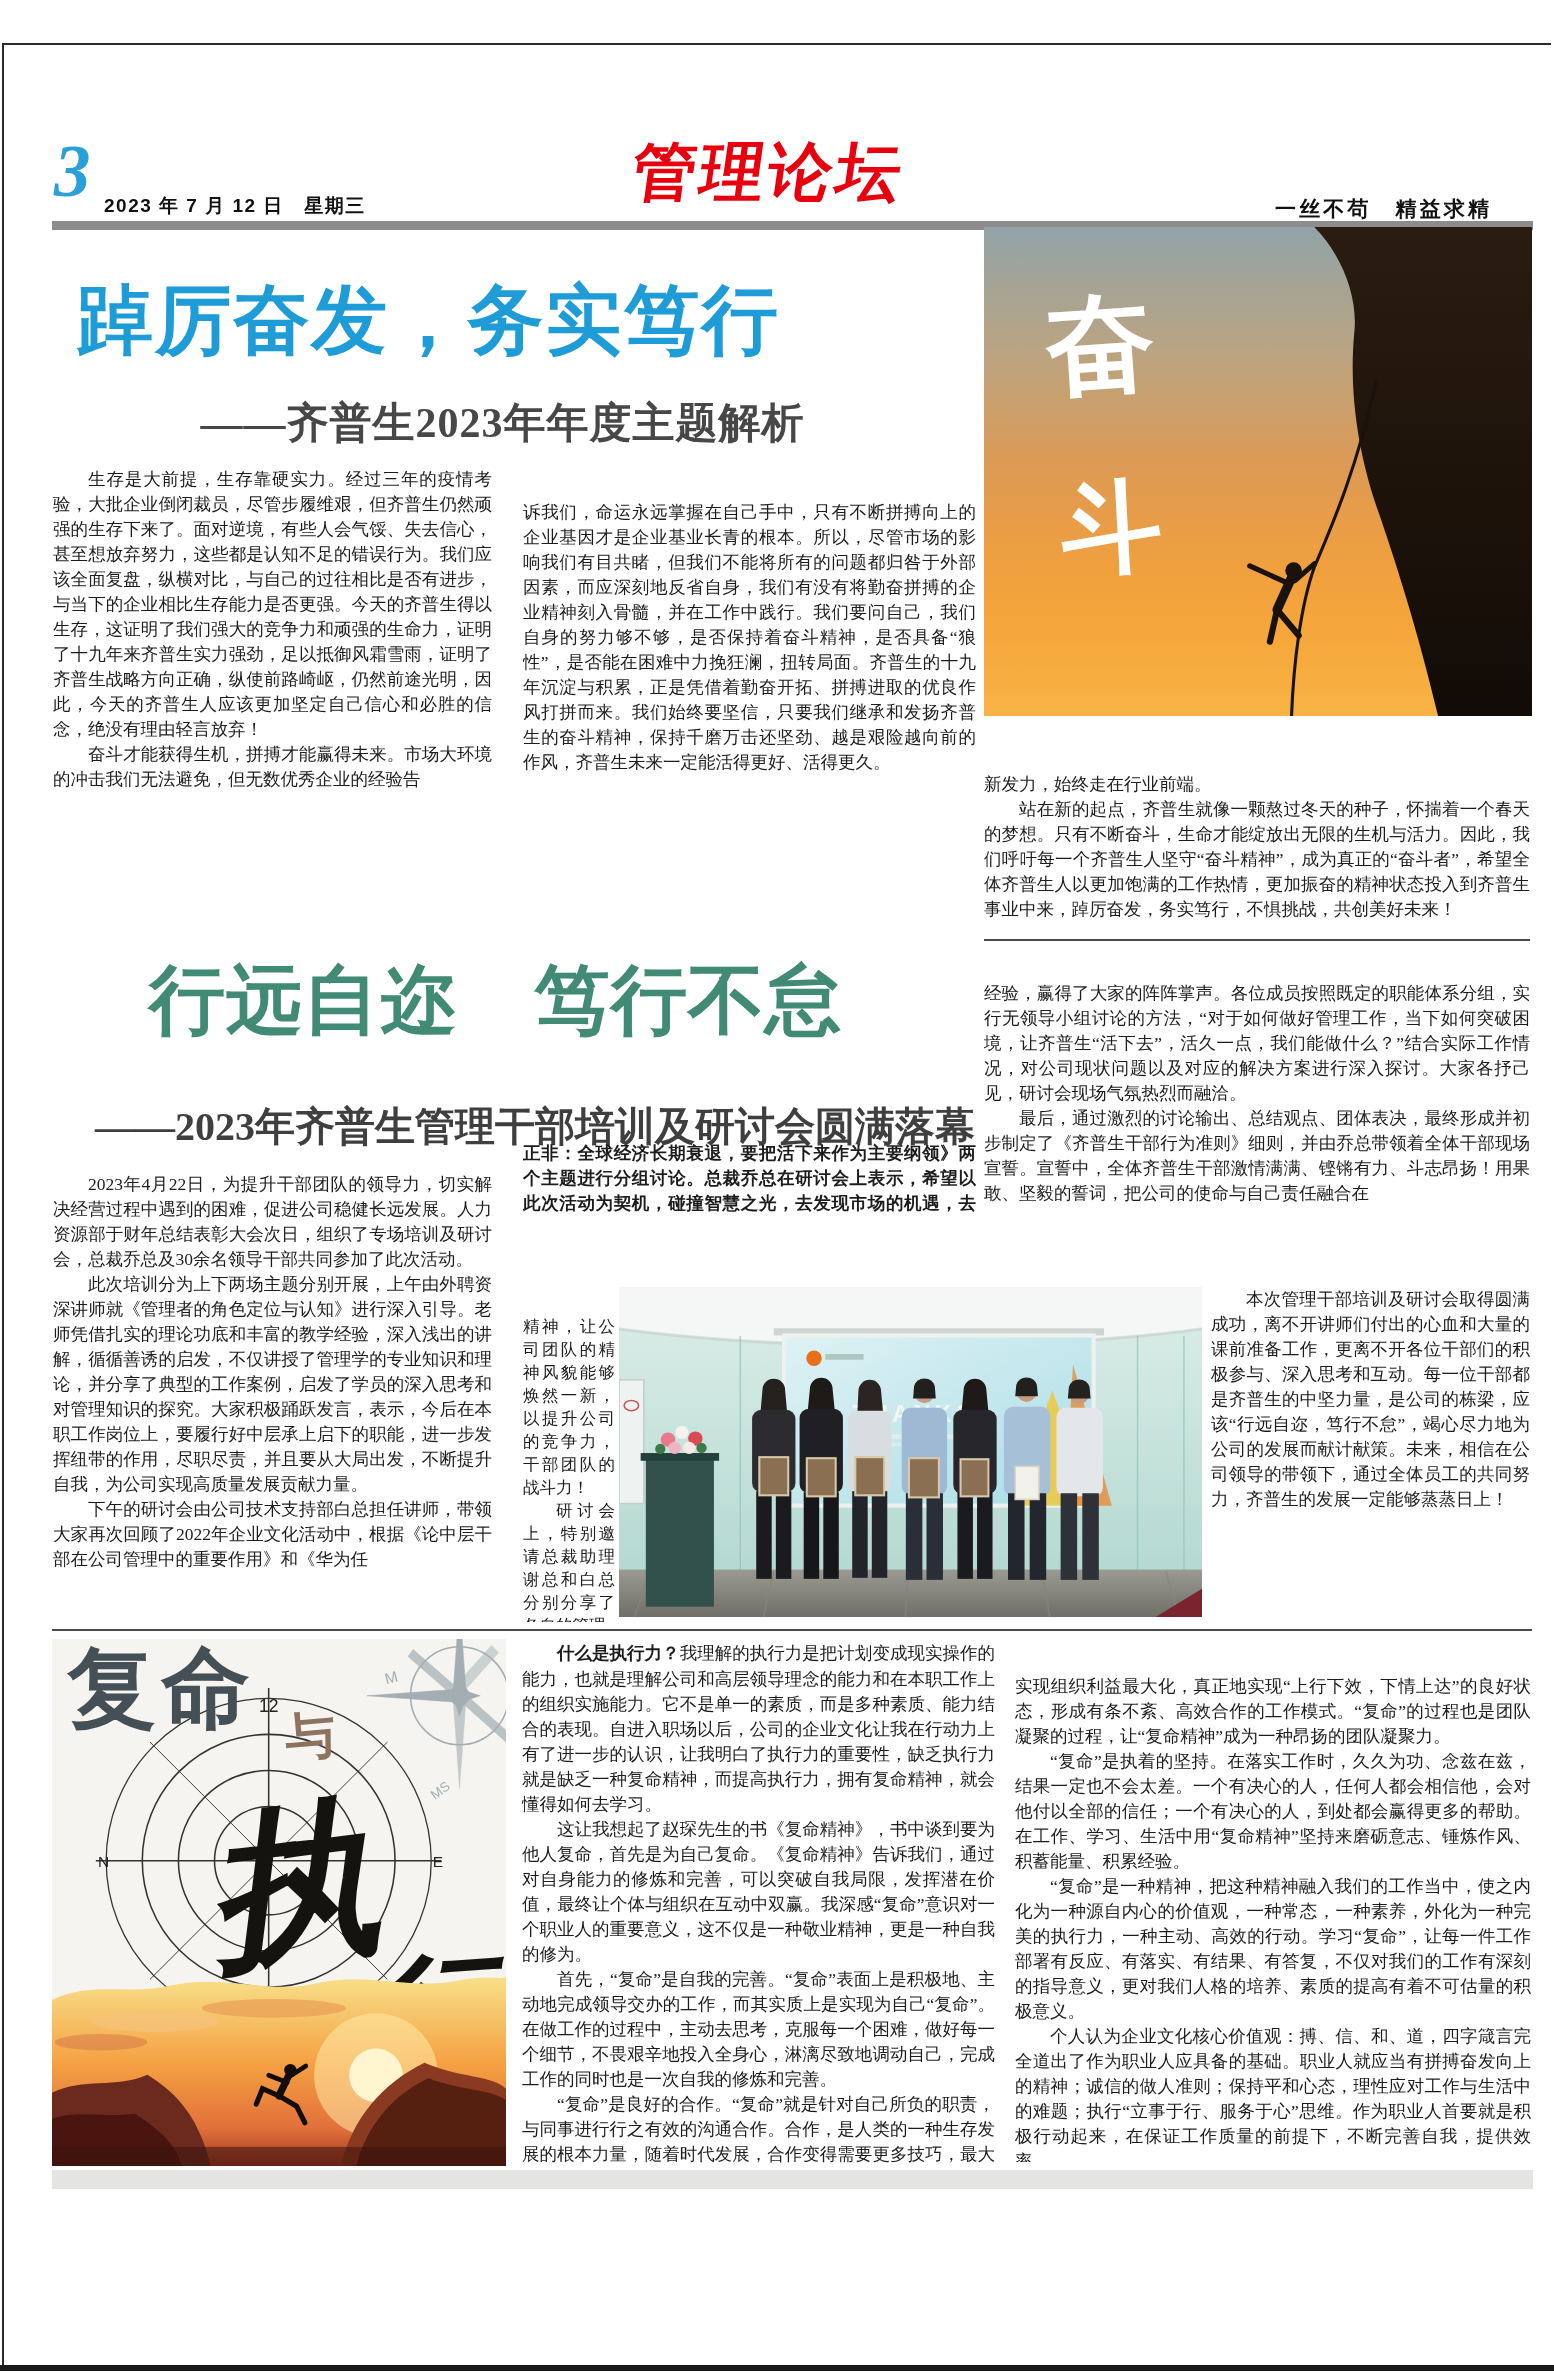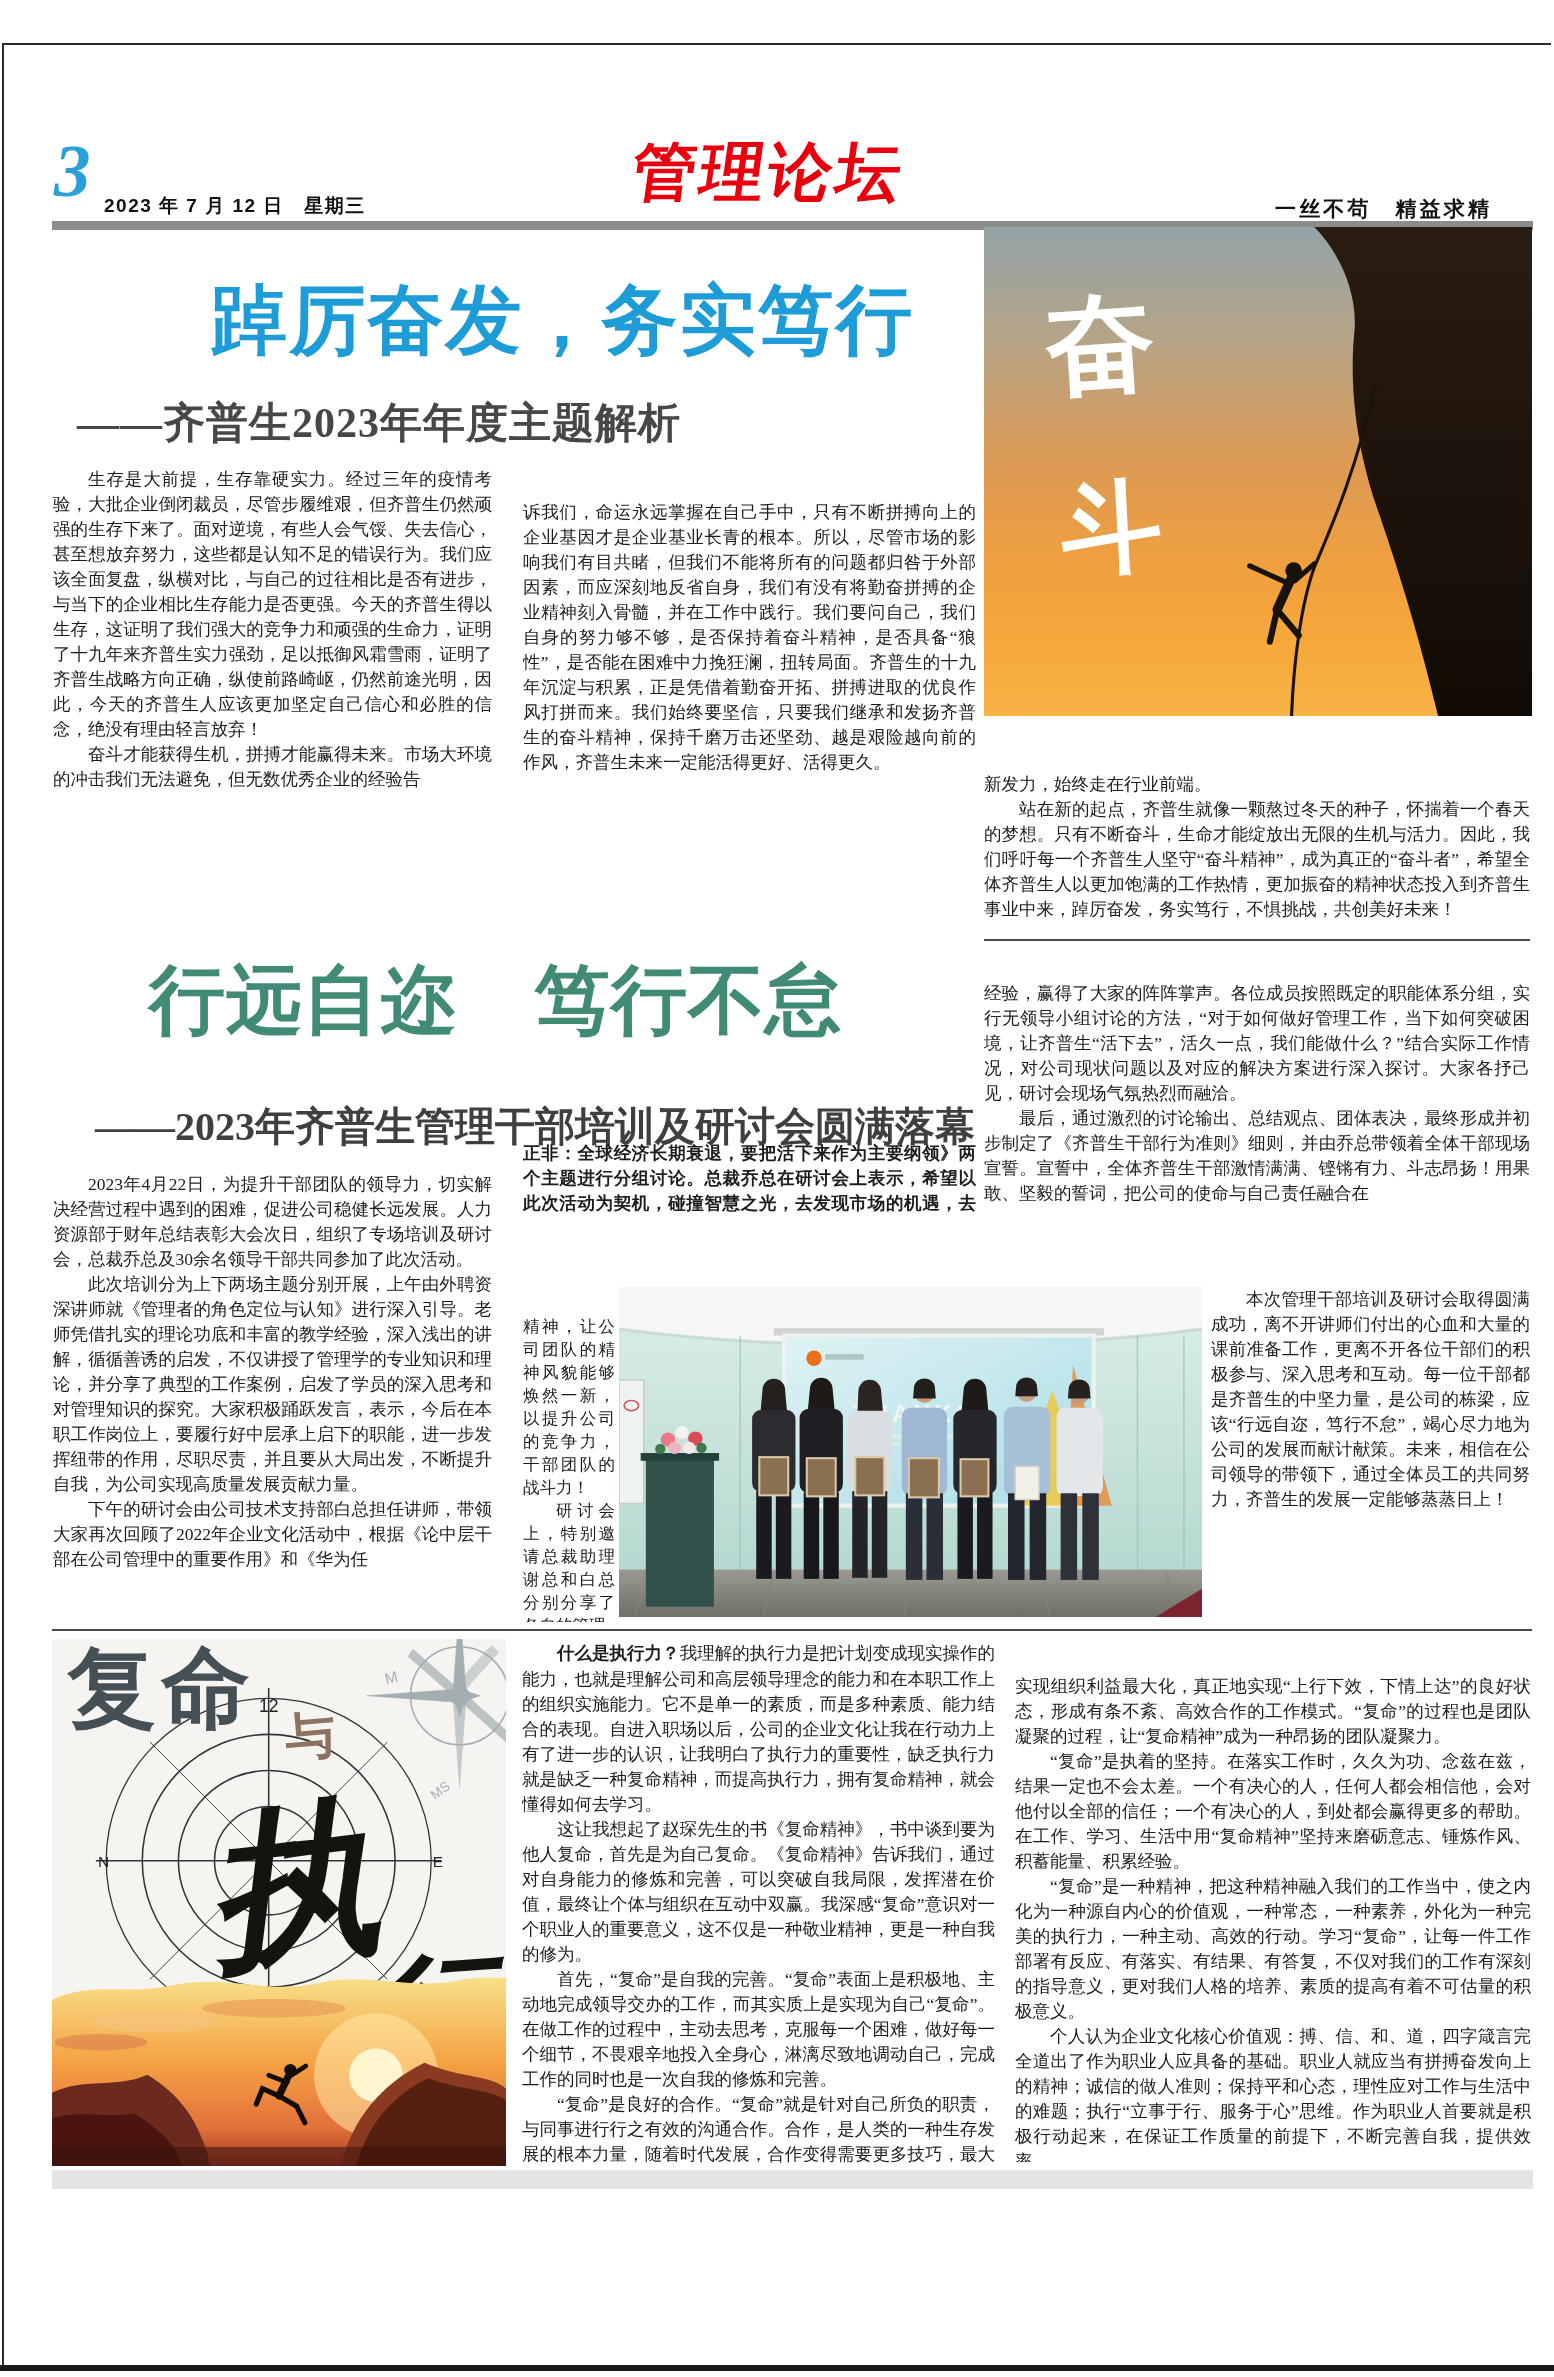--- a/index.html
+++ b/index.html
@@ -15,24 +15,24 @@
   .date-line{position:absolute;left:104px;top:193px;font-size:19px;font-weight:600;letter-spacing:1.5px;
              font-family:"Liberation Sans","DejaVu Sans",sans-serif;color:#111;}
   .masthead{position:absolute;left:562px;top:135px;width:413px;text-align:center;font-size:64px;
             font-weight:900;color:#e8000e;letter-spacing:4.1px;transform:skewX(-8deg);
             font-family:"Liberation Serif",serif;line-height:1.2;}
   .slogan{position:absolute;left:1176px;top:195px;width:316px;text-align:right;font-size:21px;font-weight:700;
           letter-spacing:3.1px;font-family:"Liberation Sans","DejaVu Sans",sans-serif;color:#111;}
   .header-bar{position:absolute;left:52px;top:221px;width:1481px;height:8.8px;background:#8c8c8c;}
 
   
-  .a1-title{position:absolute;left:89px;top:278px;width:825px;text-align:right;font-size:76px;
+  .a1-title{position:absolute;left:77px;top:278px;width:825px;text-align:left;font-size:76px;
             font-weight:900;color:#1e9cd7;letter-spacing:2.1px;
             font-family:"Liberation Sans","DejaVu Sans",sans-serif;line-height:1.1;}
-  .a1-subtitle{position:absolute;left:77px;top:398px;width:851px;font-size:42px;
+  .a1-subtitle{position:absolute;left:77px;top:398px;width:851px;text-align:center;font-size:42px;
                font-weight:700;color:#474747;letter-spacing:1px;line-height:1.2;}
   .a2-title{position:absolute;left:52px;top:958px;width:887px;text-align:center;font-size:76px;
             font-weight:900;color:#418a76;letter-spacing:1px;
             font-family:"Liberation Sans","DejaVu Sans",sans-serif;line-height:1.1;}
   .a2-subtitle{position:absolute;left:52px;top:1103px;width:923px;text-align:right;font-size:40px;
                font-weight:700;color:#3f3f3f;line-height:1.2;}
 
   
   .col{position:absolute;font-size:17.5px;line-height:25px;text-align:justify;overflow:hidden;color:#1c1c1c;}
   .col p{margin:0;text-indent:2em;}

